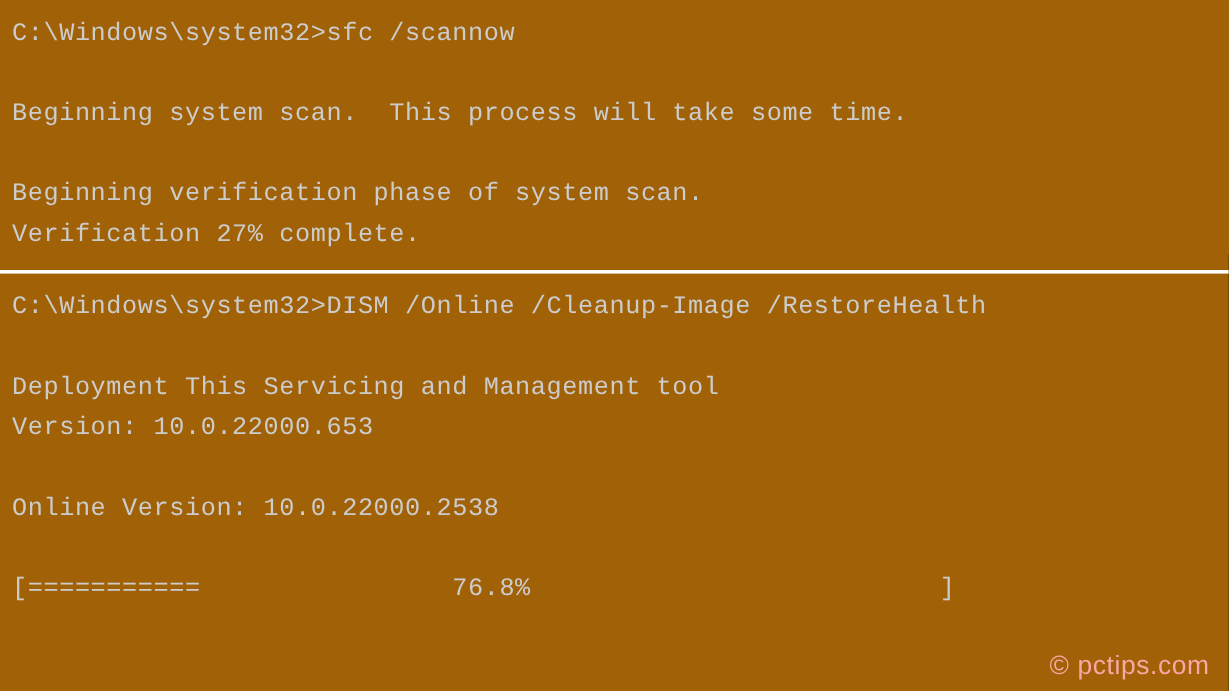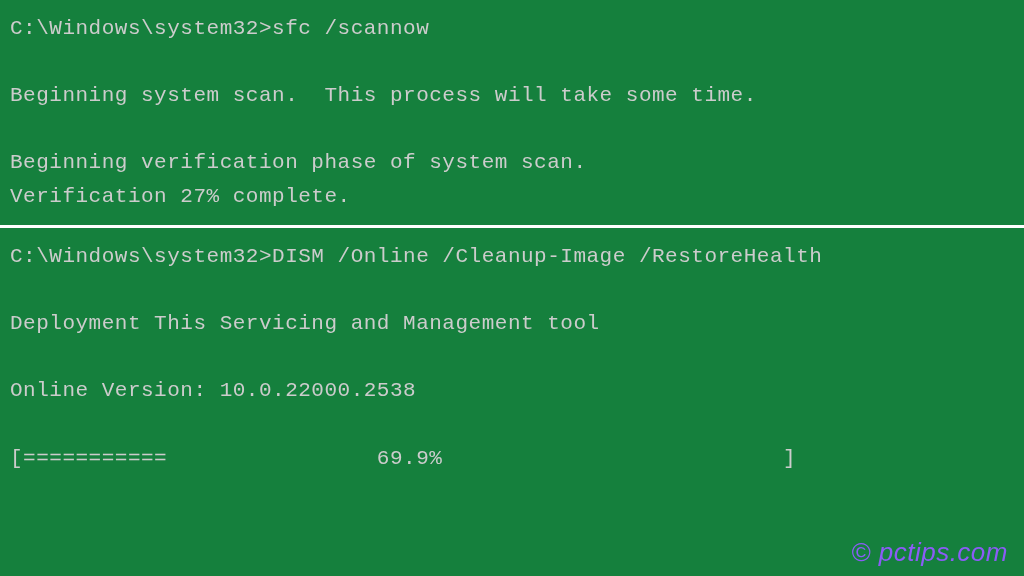--- a/index.html
+++ b/index.html
@@ -11,21 +11,21 @@
       width: 1024px;
       height: 576px;
       background: #0c0c0c;
       font-family: 'Consolas', 'Courier New', monospace;
       font-size: 21px;
       color: #cccccc;
       overflow: hidden;
       position: relative;
     }
     .terminal-pane {
-      background: #15803d;
+      background: #a16207;
       padding: 12px 10px;
       line-height: 1.6;
     }
     .pane-top {
       height: 225px;
     }
     .pane-bottom {
       height: 351px;
       border-top: 3px solid #ffffff;
     }
@@ -35,41 +35,41 @@
       letter-spacing: 0.5px;
     }
     .blank-line {
       height: 1.6em;
     }
     .watermark {
       position: absolute;
       bottom: 8px;
       right: 16px;
       font-family: -apple-system, BlinkMacSystemFont, 'Segoe UI', sans-serif;
-      font-size: 26px;
-      font-style: italic;
-      color: #8b5cf6;
+      font-size: 22px;
+      color: #fca5a5;
       letter-spacing: 0.5px;
     }
   </style>
 </head>
 <body>
 
 <div class="terminal-pane pane-top">
   <div class="line"><span>C:\Windows\system32&gt;</span><span>sfc /scannow</span></div>
   <div class="blank-line"></div>
   <div class="line">Beginning system scan.  This process will take some time.</div>
   <div class="blank-line"></div>
   <div class="line">Beginning verification phase of system scan.</div>
   <div class="line">Verification 27% complete.</div>
 </div>
 
 <div class="terminal-pane pane-bottom">
   <div class="line"><span>C:\Windows\system32&gt;</span><span>DISM /Online /Cleanup-Image /RestoreHealth</span></div>
   <div class="blank-line"></div>
   <div class="line">Deployment This Servicing and Management tool</div>
+  <div class="line">Version: 10.0.22000.653</div>
   <div class="blank-line"></div>
   <div class="line">Online Version: 10.0.22000.2538</div>
   <div class="blank-line"></div>
-  <div class="line">[===========                69.9%                          ]</div>
+  <div class="line">[===========                76.8%                          ]</div>
 </div>
 
 <div class="watermark">© pctips.com</div>
 
 </body></html>

